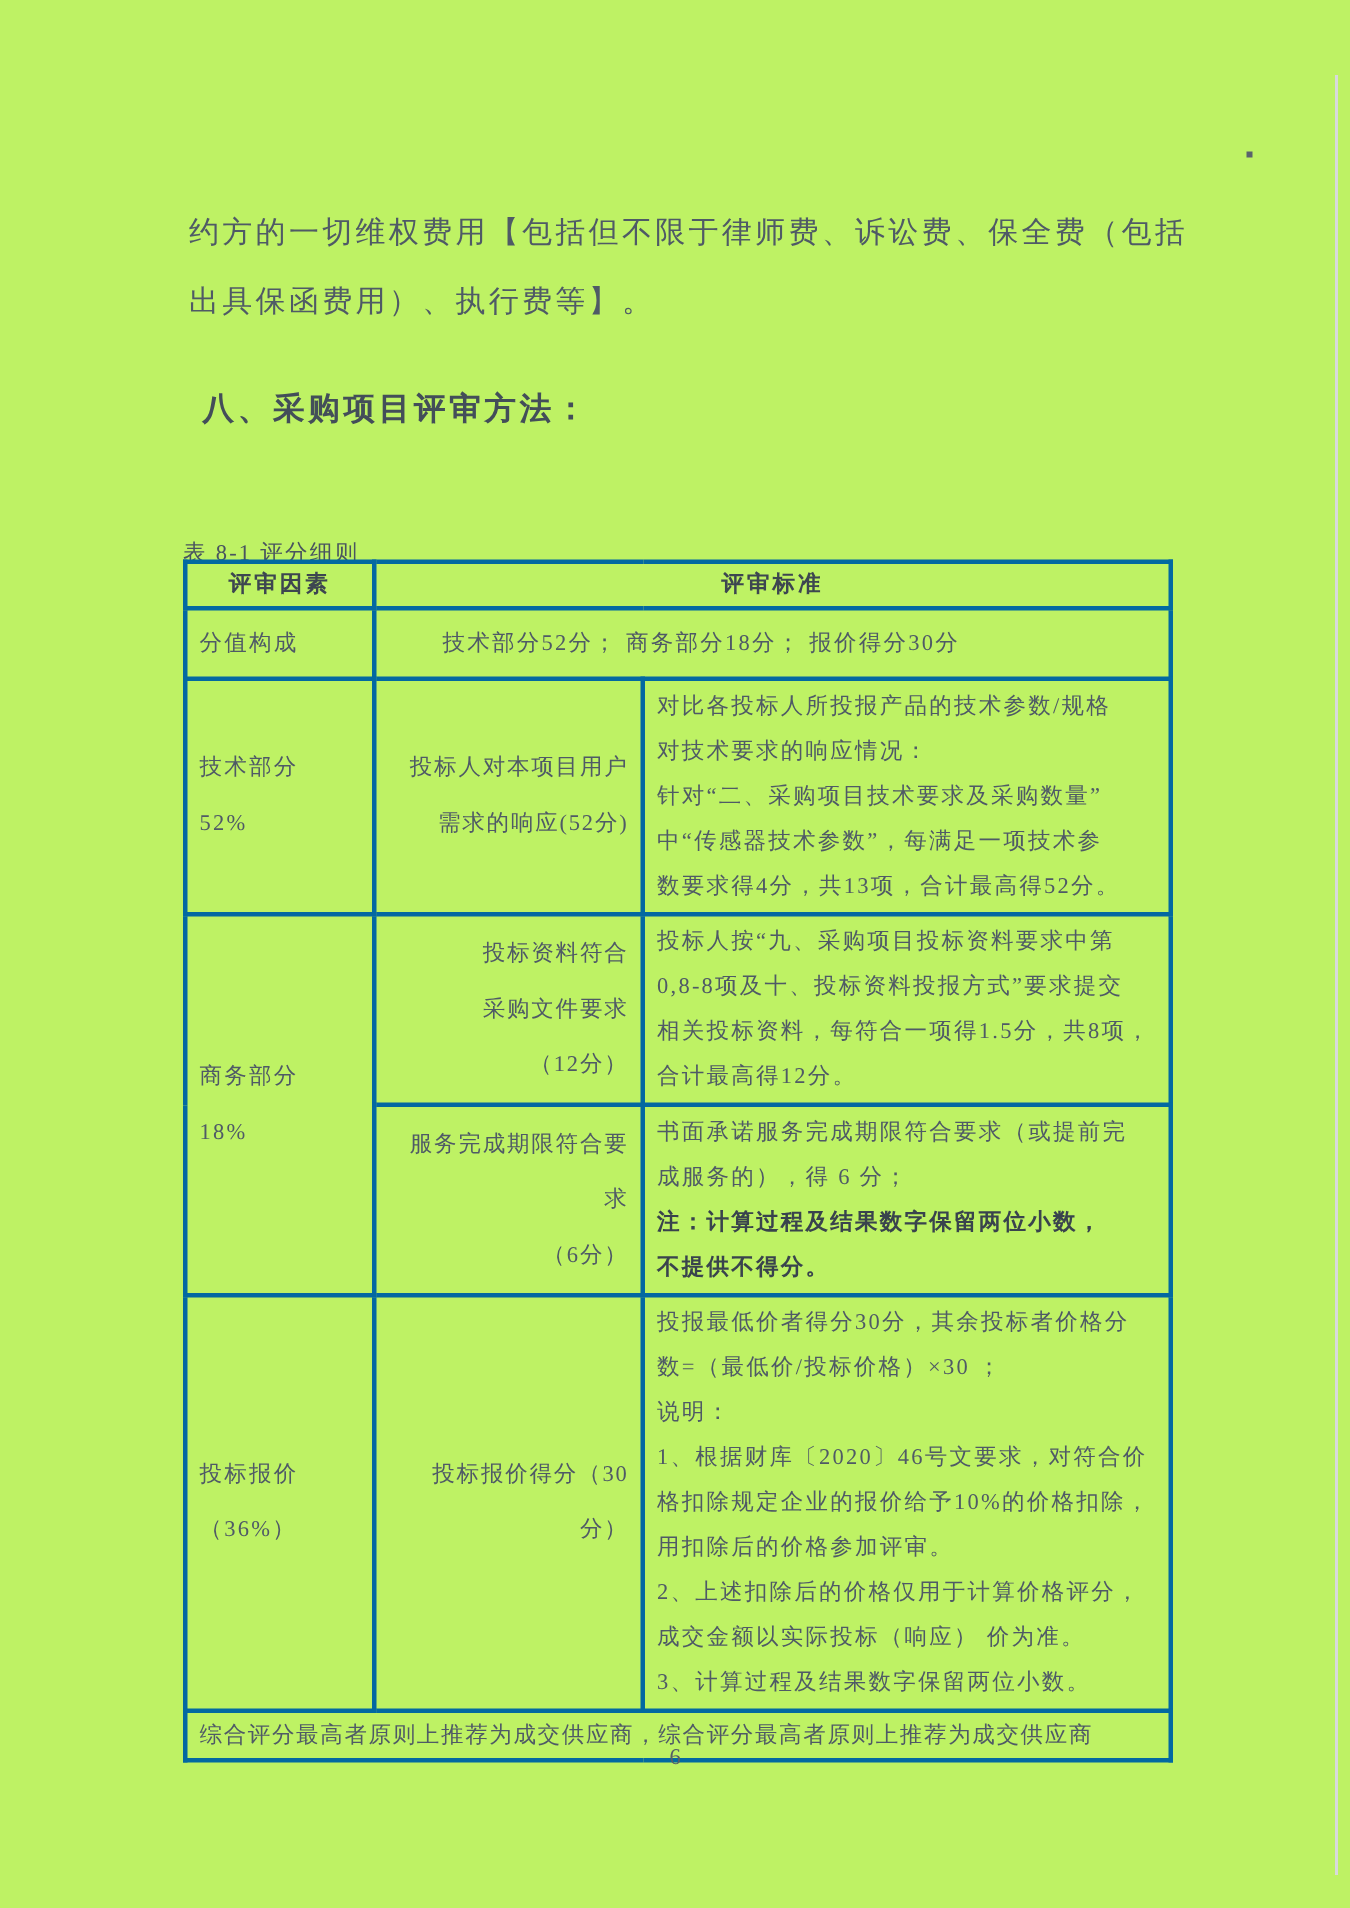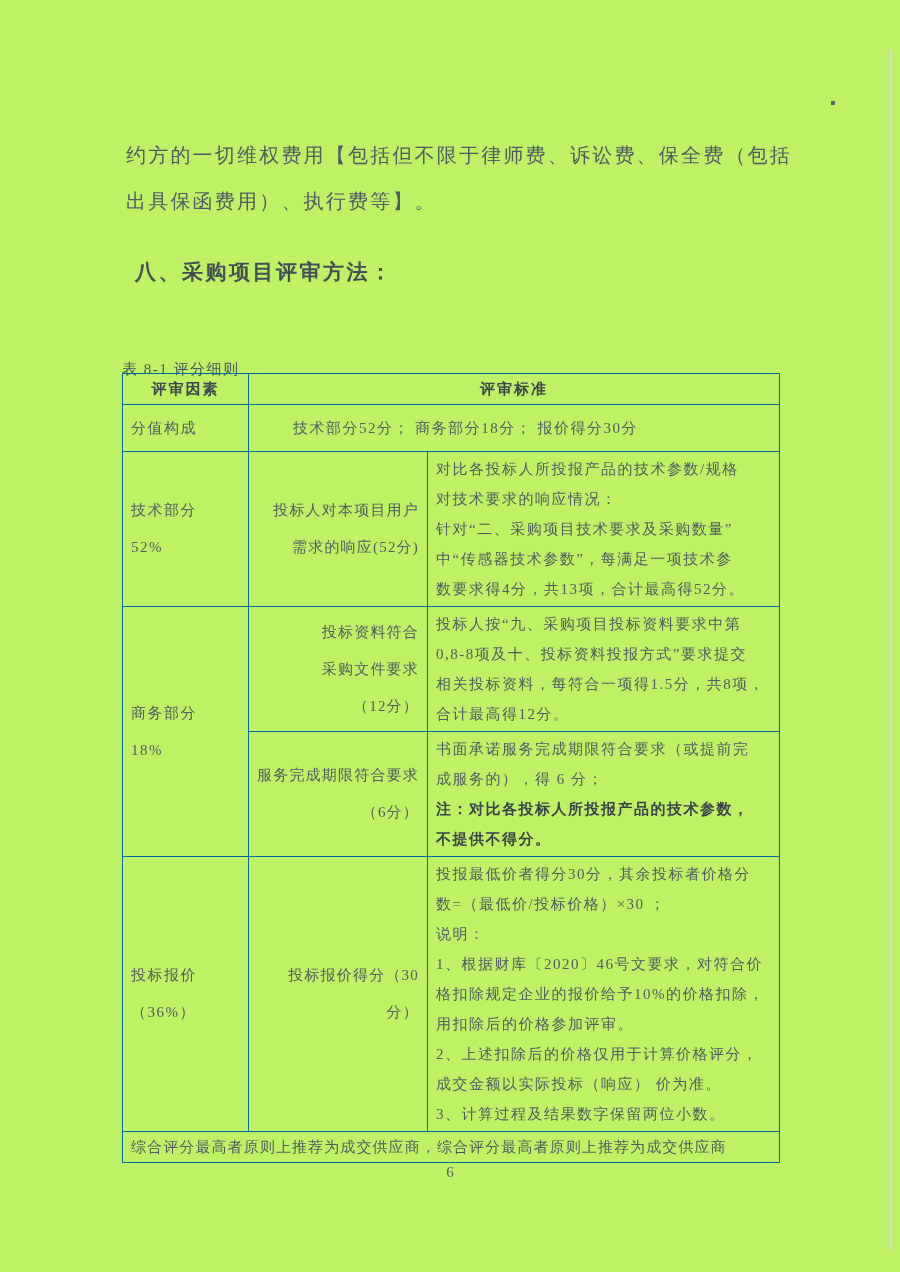--- a/index.html
+++ b/index.html
@@ -37,21 +37,21 @@
     text-align: left; font-size: 15px; line-height: 18px;
     letter-spacing: 1.5px; color: #49545f; margin-top: 20px;
   }
   table.scoring {
     position: absolute;
     top: 373px; left: 122px; width: 657px;
     border-collapse: collapse; table-layout: fixed;
     font-size: 15px; color: #4f5a66;
   }
   table.scoring td {
-    border: 1px solid #0369a1;
+    border: 3px solid #0369a1;
     padding: 2px 8px;
     vertical-align: middle;
     white-space: pre-line;
   }
   td.c1 { text-align: left; letter-spacing: 1.5px; line-height: 37px; }
   td.c2 { text-align: right; letter-spacing: 1.2px; line-height: 37px; padding: 2px 2px; }
   td.c3 { text-align: left;   letter-spacing: 1.5px; line-height: 30px; }
   td.hdr { text-align: center; font-weight: bold; color: #3d4650; letter-spacing: 2px; line-height: 20px; }
   .note-bold { font-weight: bold; color: #39434d; white-space: pre-line; }
   td.footer-cell {
@@ -124,21 +124,21 @@
         <td class="c3">投标人按“九、采购项目投标资料要求中第
 0,8-8项及十、投标资料投报方式”要求提交
 相关投标资料，每符合一项得1.5分，共8项，
 合计最高得12分。</td>
       </tr>
 
       <tr>
         <td class="c2" style="height:118px">服务完成期限符合要求
 （6分）</td>
         <td class="c3"><span>书面承诺服务完成期限符合要求（或提前完
-成服务的），得 6 分；</span><br><span class="note-bold">注：对比各投标人所投报产品的技术参数，
+成服务的），得 6 分；</span><br><span class="note-bold">注：计算过程及结果数字保留两位小数，
 不提供不得分。</span></td>
       </tr>
 
       <tr>
         <td class="c1" style="height:274px">投标报价
 （36%）</td>
         <td class="c2">投标报价得分（30分）</td>
         <td class="c3">投报最低价者得分30分，其余投标者价格分
 数=（最低价/投标价格）×30 ；
 说明：

